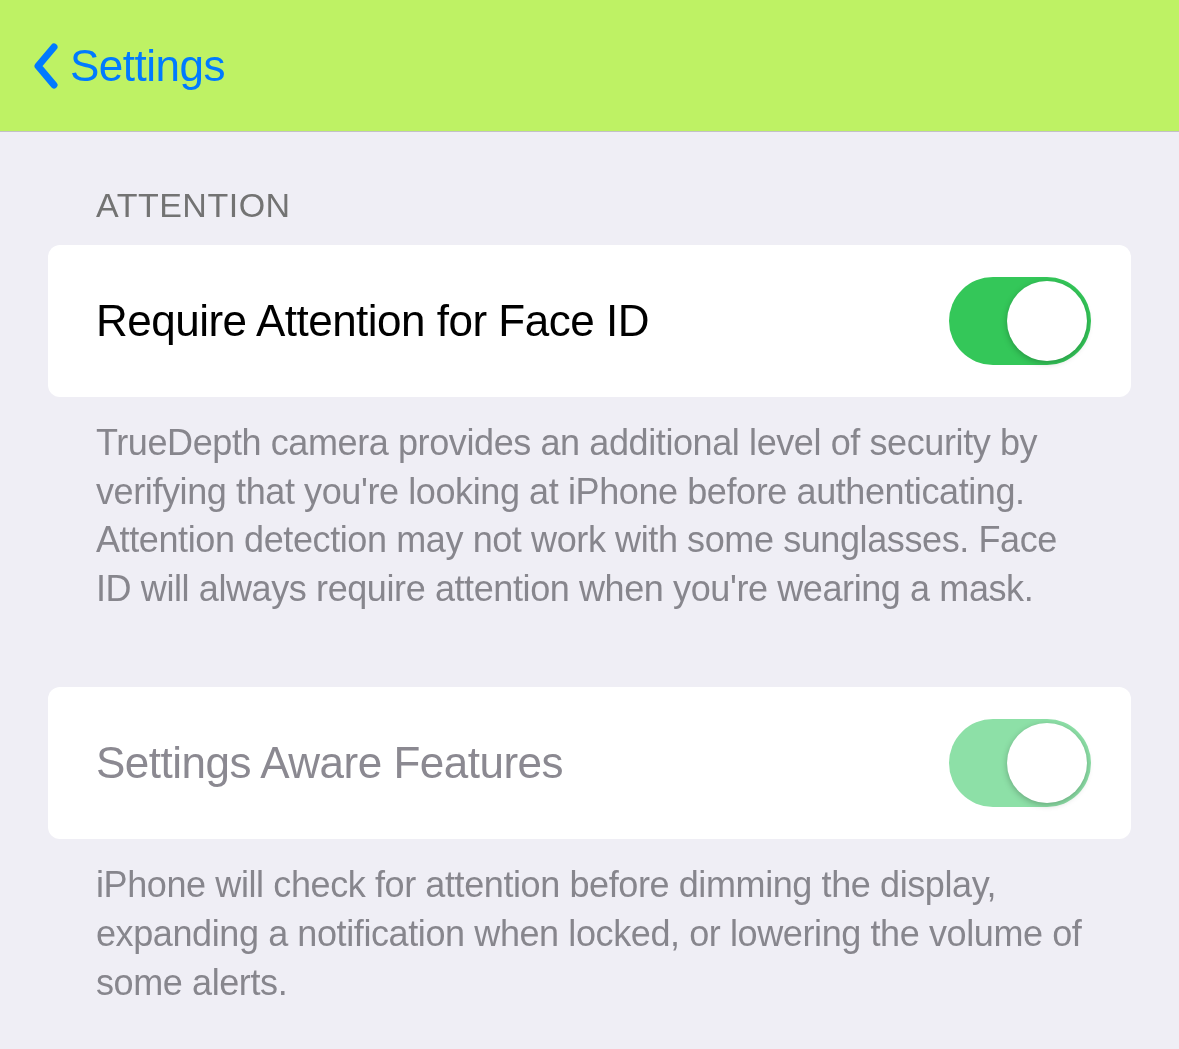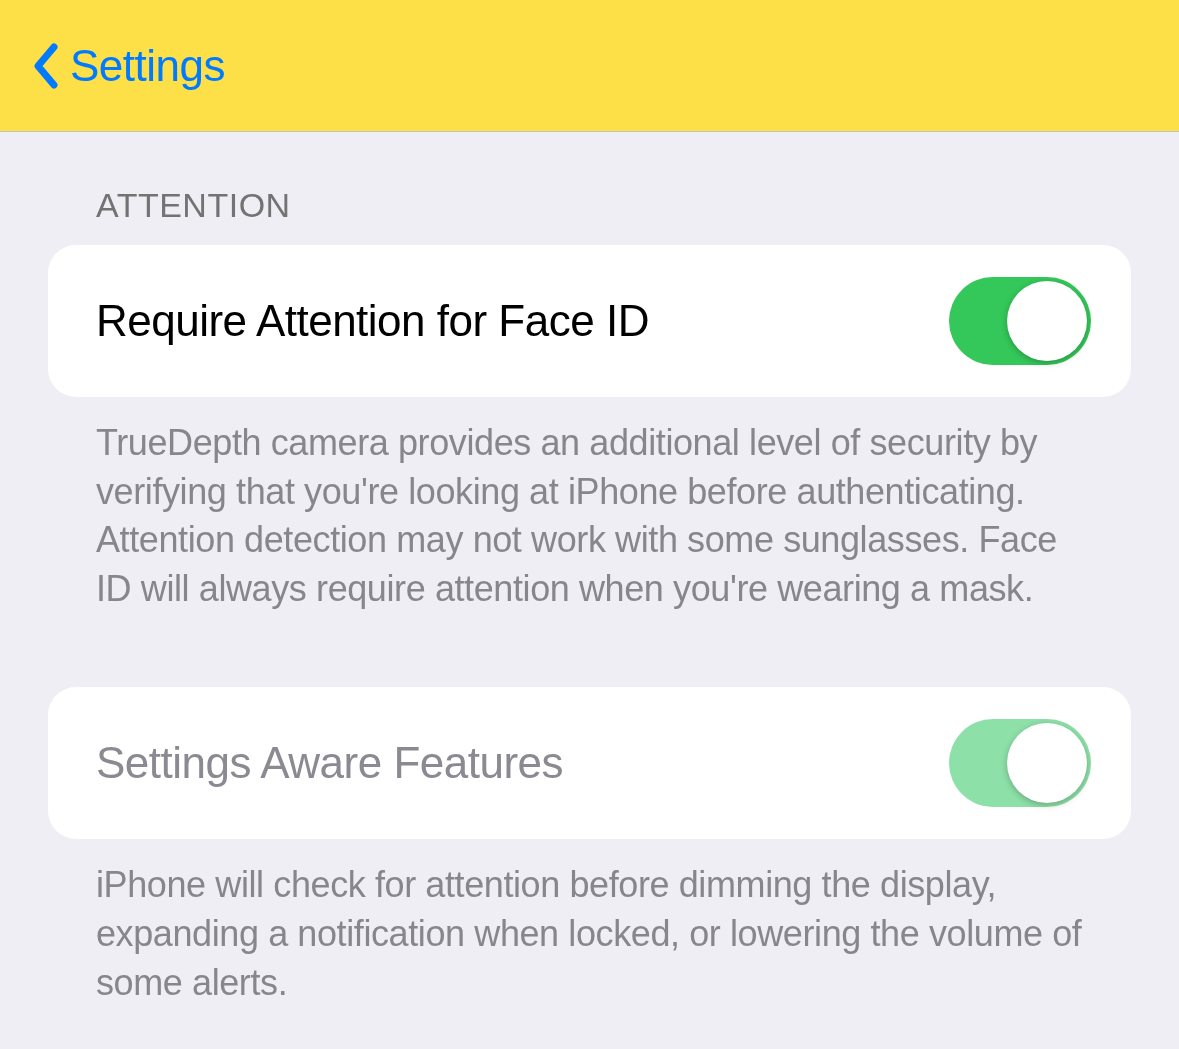--- a/index.html
+++ b/index.html
@@ -9,21 +9,21 @@
     }
     body {
       font-family: -apple-system, BlinkMacSystemFont, "Helvetica Neue", Helvetica, Arial, sans-serif;
       background: #efeef5;
       width: 1179px;
       height: 1049px;
       overflow: hidden;
     }
     .header {
       height: 132px;
-      background: #fde047;
+      background: #bef264;
       border-bottom: 1px solid #c2c1c7;
       display: flex;
       align-items: center;
       padding: 0 32px;
       position: relative;
     }
     .back-button {
       display: flex;
       align-items: center;
       cursor: pointer;
@@ -54,21 +54,21 @@
     .section-header {
       color: #737373;
       font-size: 34px;
       font-weight: 400;
       letter-spacing: 0.5px;
       padding: 54px 48px 20px 48px;
       text-transform: uppercase;
     }
     .settings-row {
       background: #fff;
-      border-radius: 28px;
+      border-radius: 12px;
       padding: 32px 40px 32px 48px;
       display: flex;
       align-items: center;
       justify-content: space-between;
     }
     .settings-label {
       color: #000;
       font-size: 44px;
       font-weight: 400;
       letter-spacing: -0.5px;

